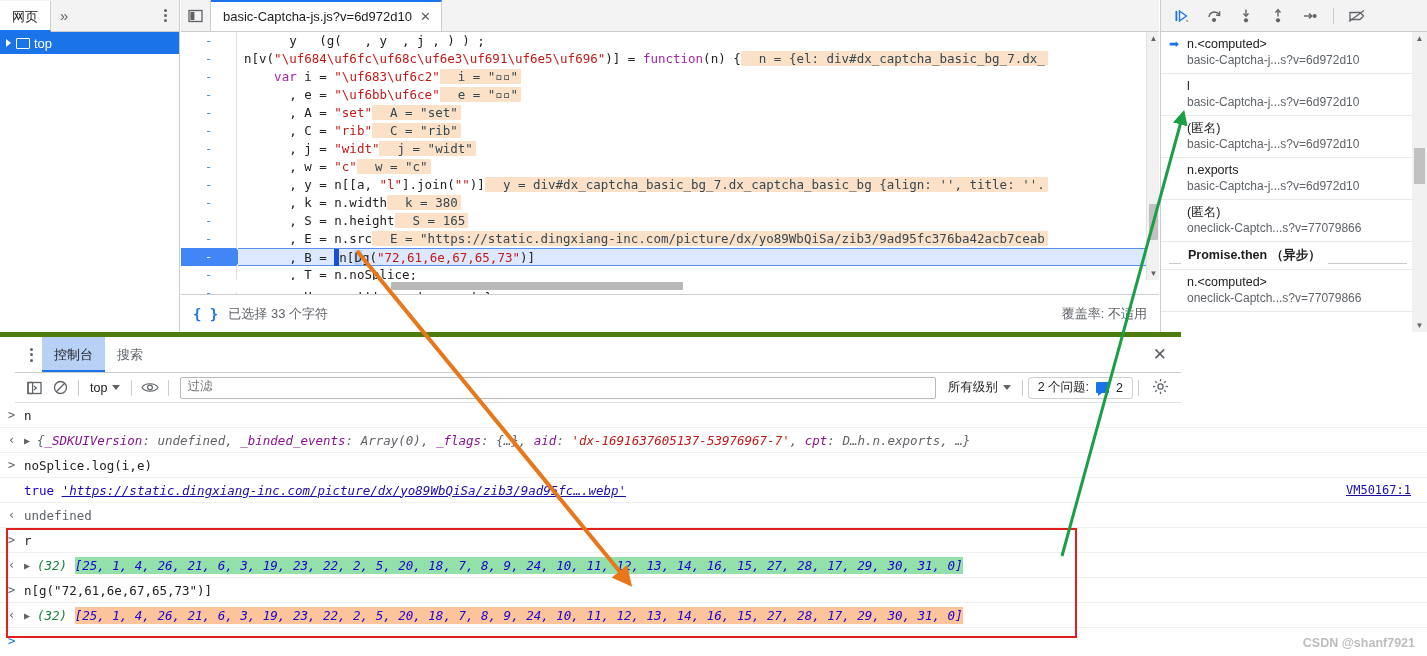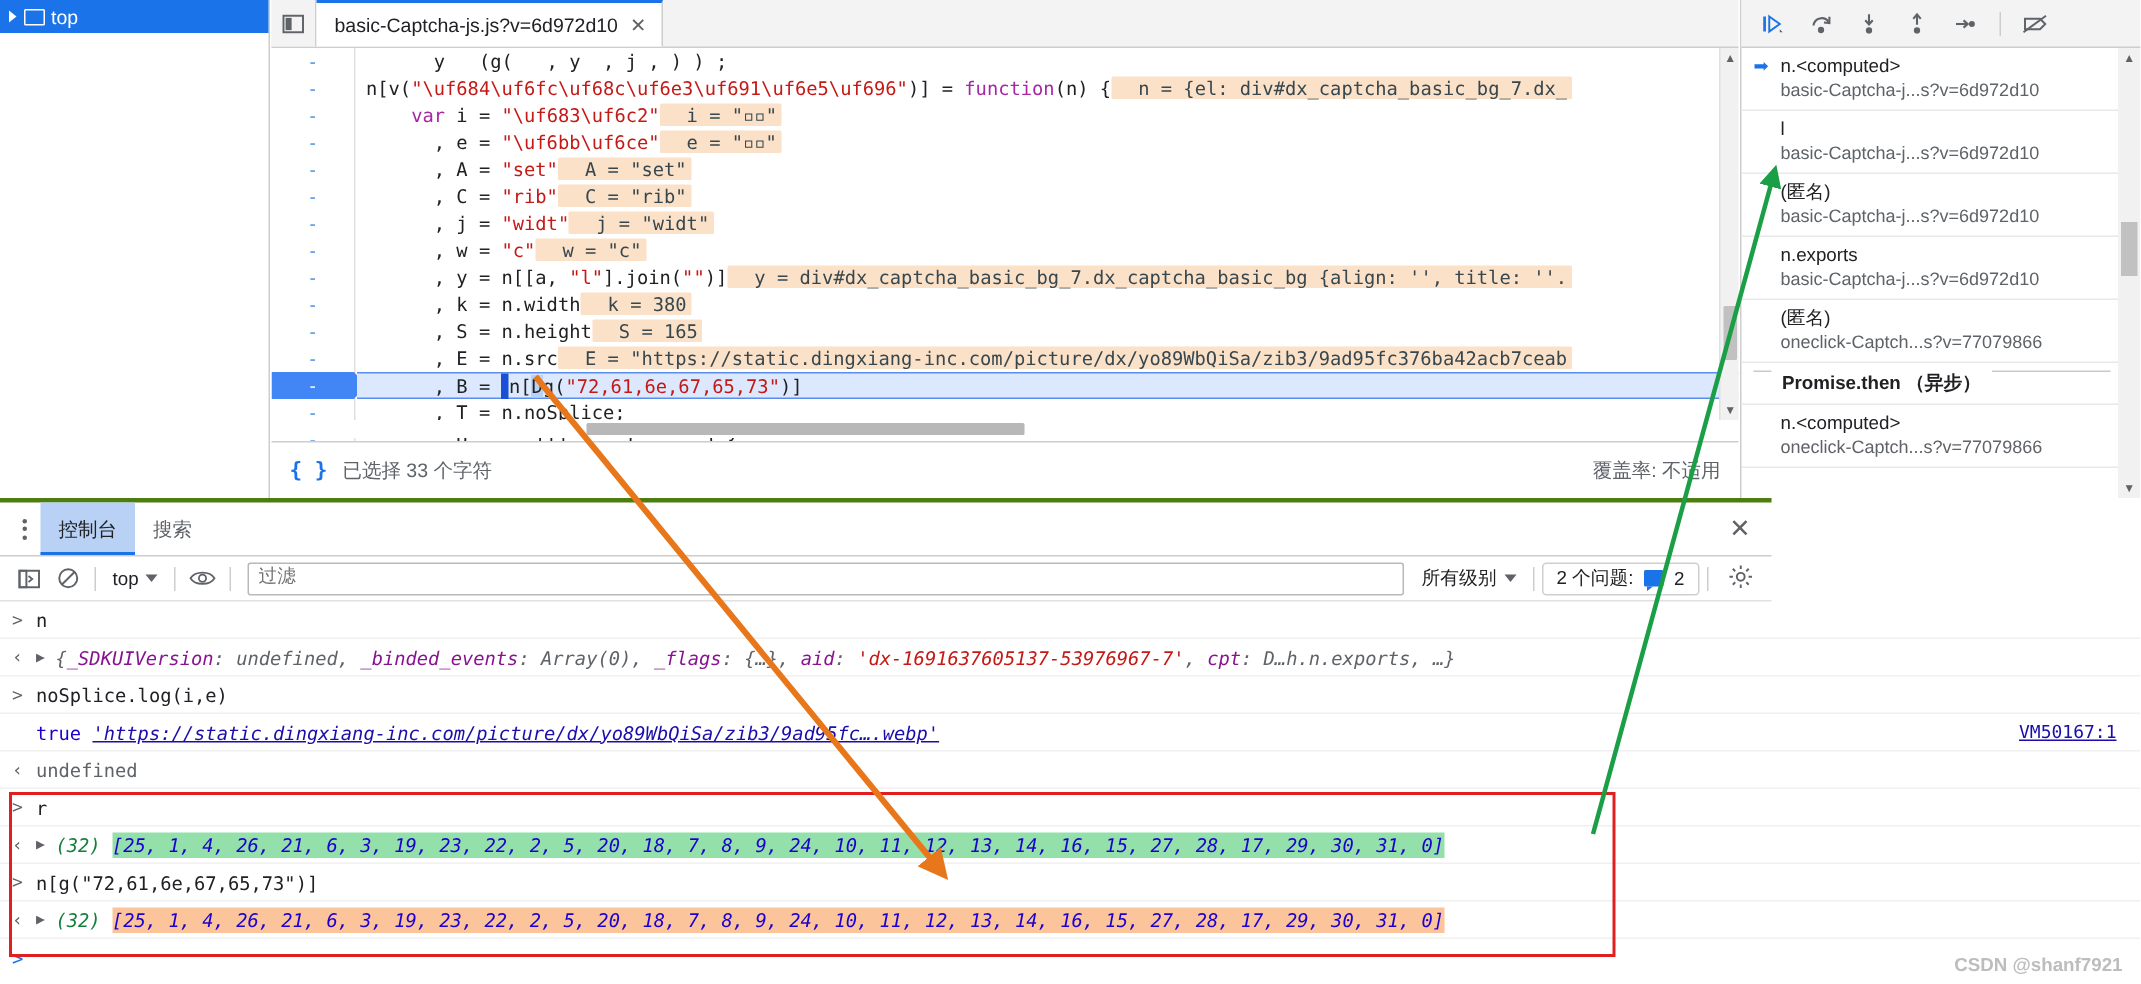--- a/index.html
+++ b/index.html
@@ -112,30 +112,30 @@
 
   .callstack { position:absolute; left:0; top:32px; width:252px; height:300px; overflow:hidden; }
   .cs-row {
     min-height:36px; padding:4px 6px 5px 8px; border-bottom:1px solid #e8e8e8;
     display:flex; gap:4px; cursor:default;
   }
   .cs-arrow { color:#1a73e8; font-size:12px; width:14px; flex:none; line-height:16px;}
   .cs-name { font-size:12.5px; color:#202124; line-height:16px; }
   .cs-url { font-size:12px; color:#5f6368; line-height:16px; padding-left:18px;}
   .cs-async {
-    display:flex; align-items:flex-start; gap:7px; padding:5px 6px 5px 8px;
+    display:flex; align-items:flex-end; gap:7px; padding:5px 6px 5px 8px;
     border-bottom:1px solid #e8e8e8; font-size:12.5px; font-weight:bold; color:#202124;
   }
   .cs-async .rule { flex:1; height:1px; background:#c9c9c9; }
   .cs-async .rule.left { flex:none; width:12px; }
   .cs-scroll { position:absolute; right:0; top:32px; width:15px; height:300px; background:#f1f1f1; }
   .cs-thumb { position:absolute; left:2px; top:116px; width:11px; height:36px; background:#c1c1c1; }
 
   
-  .drawer { position:absolute; left:0; top:332px; width:1181px; height:324px; background:#fff; border-top:3px solid #4d7c0f;}
+  .drawer { position:absolute; left:0; top:332px; width:1181px; height:324px; background:#fff; border-top:5px solid #4d7c0f;padding-left:15px;}
   .drawer-tabs { height:36px; display:flex; align-items:center; border-bottom:1px solid #cdcdcd; padding-left:6px;}
   .dots-v2 { display:flex; flex-direction:column; gap:2.5px; padding:0 9px; cursor:pointer;}
   .dots-v2 i { width:3px; height:3px; background:#5f6368; border-radius:50%; }
   .dtab { padding:0 12px; height:35px; line-height:35px; font-size:13px; color:#5f6368; cursor:pointer;}
   .dtab.sel { color:#202124; border-bottom:2px solid #1a73e8; }
   .drawer-close { margin-left:auto; padding:0 14px; font-size:17px; color:#5f6368; cursor:pointer; }
 
   .console-toolbar {
     height:30px; display:flex; align-items:center; gap:0; border-bottom:1px solid #e0e0e0;
     padding:0 6px;
@@ -191,20 +191,31 @@
   .annot { position:absolute; left:0; top:0; width:1427px; height:656px; pointer-events:none;}
 </style>
 </head>
 <body>
 
 <div id="app">
 
   <div class="top-region">
 
     <div class="navigator">
+      <div class="nav-tabbar">
+        <div class="nav-tab">网页</div>
+        <div class="nav-more">»</div>
+        <div class="nav-dots">
+          <span class="dots-v">
+              <i></i>
+              <i></i>
+              <i></i>
+            </span>
+        </div>
+      </div>
       <div class="tree-row">
         <span class="tri"></span>
         <span class="win-ico"></span>
         <span>top</span>
       </div>
     </div>
 
     <div class="editor">
       <div class="ed-tabbar">
         <div class="ed-sidebtn">

